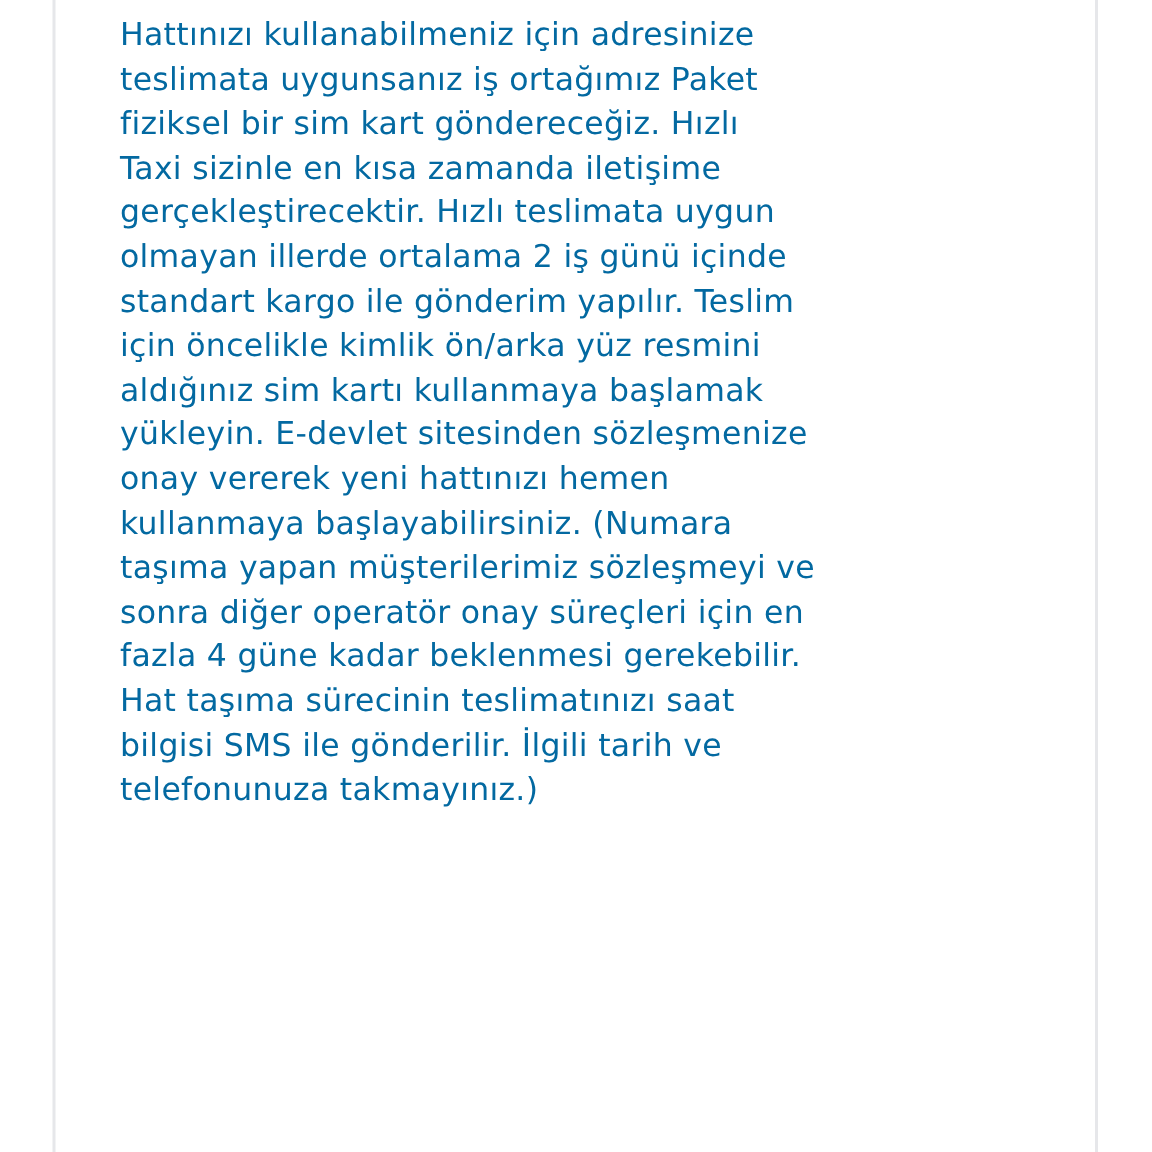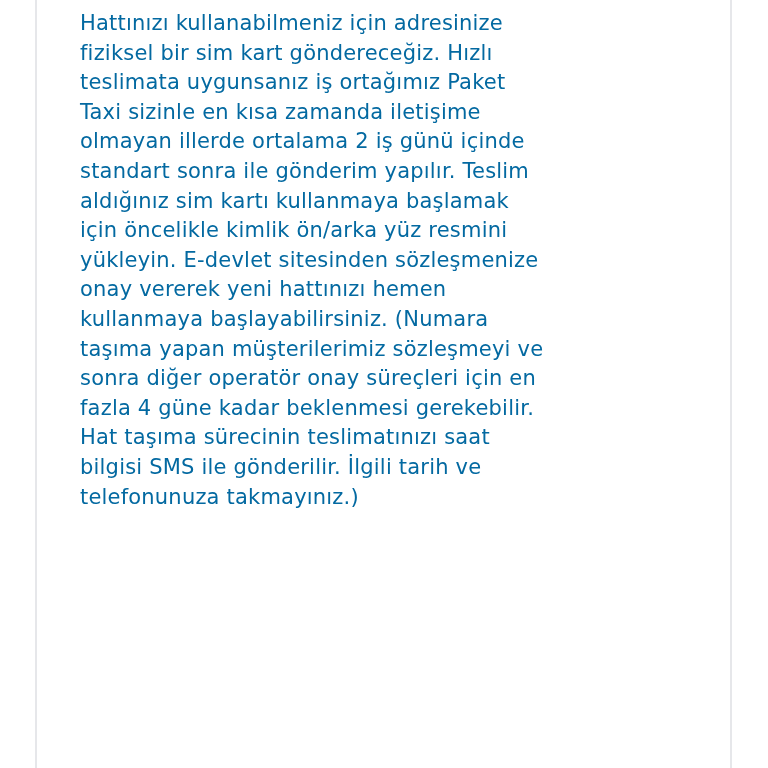--- a/index.html
+++ b/index.html
@@ -15,27 +15,28 @@
     color:#0369a1; letter-spacing:0.2px; font-weight:400;
   }
   .line { display:block; white-space:nowrap; }
 </style>
 </head>
 <body>
 
 <div class="card"></div>
 <div class="text">
   <span class="line">Hattınızı kullanabilmeniz için adresinize</span>
+  <span class="line">teslimata uygunsanız iş ortağımız Paket</span>
   <span class="line">fiziksel bir sim kart göndereceğiz. Hızlı</span>
-  <span class="line">teslimata uygunsanız iş ortağımız Paket</span>
   <span class="line">Taxi sizinle en kısa zamanda iletişime</span>
+  <span class="line">gerçekleştirecektir. Hızlı teslimata uygun</span>
   <span class="line">olmayan illerde ortalama 2 iş günü içinde</span>
-  <span class="line">standart sonra ile gönderim yapılır. Teslim</span>
+  <span class="line">standart kargo ile gönderim yapılır. Teslim</span>
+  <span class="line">için öncelikle kimlik ön/arka yüz resmini</span>
   <span class="line">aldığınız sim kartı kullanmaya başlamak</span>
-  <span class="line">için öncelikle kimlik ön/arka yüz resmini</span>
   <span class="line">yükleyin. E-devlet sitesinden sözleşmenize</span>
   <span class="line">onay vererek yeni hattınızı hemen</span>
   <span class="line">kullanmaya başlayabilirsiniz. (Numara</span>
   <span class="line">taşıma yapan müşterilerimiz sözleşmeyi ve</span>
   <span class="line">sonra diğer operatör onay süreçleri için en</span>
   <span class="line">fazla 4 güne kadar beklenmesi gerekebilir.</span>
   <span class="line">Hat taşıma sürecinin teslimatınızı saat</span>
   <span class="line">bilgisi SMS ile gönderilir. İlgili tarih ve</span>
   <span class="line">telefonunuza takmayınız.)</span>
 </div>

